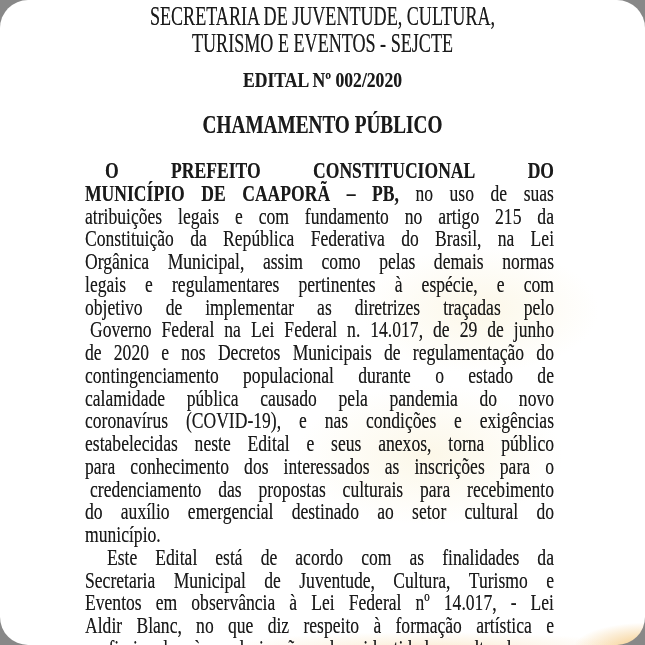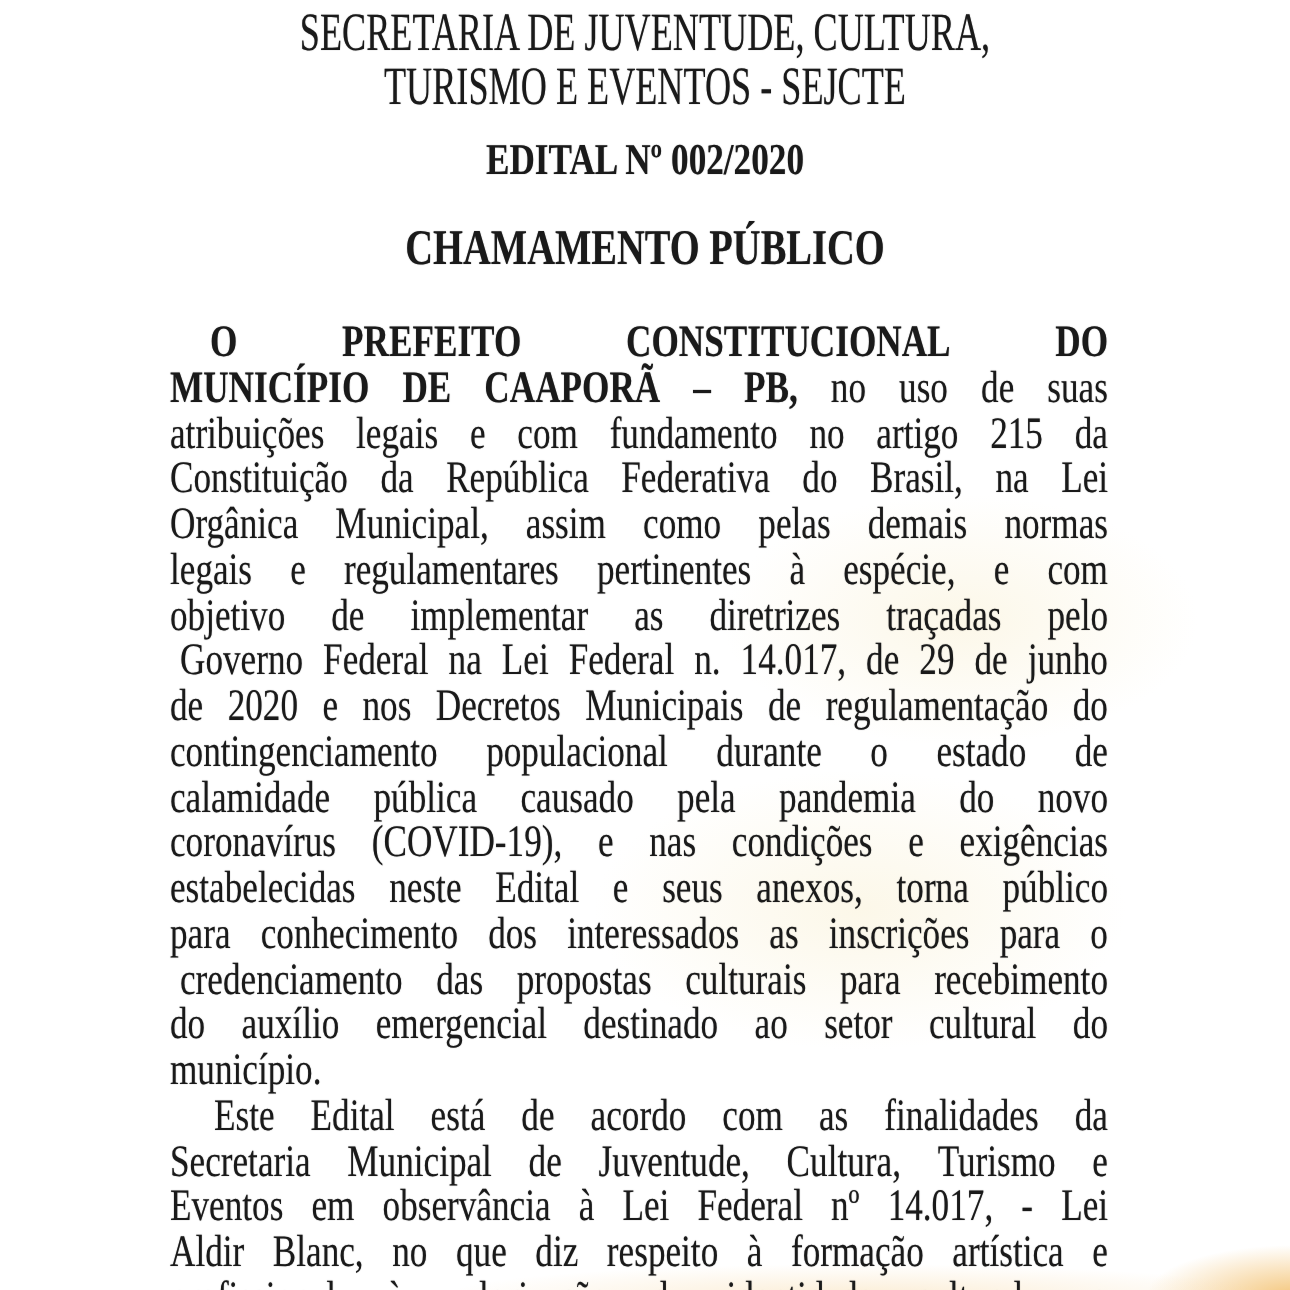--- a/index.html
+++ b/index.html
@@ -10,20 +10,21 @@
     overflow:hidden;
     background:
       radial-gradient(170px 90px at 480px 310px, var(--tint-soft), rgba(255,255,255,0) 70%),
       radial-gradient(190px 100px at 430px 455px, var(--tint-soft), rgba(255,255,255,0) 70%),
       radial-gradient(260px 20px at 430px 648px, var(--tint-mid), rgba(255,255,255,0) 80%),
       radial-gradient(100px 34px at 648px 648px, var(--tint-strong), rgba(255,255,255,0) 75%),
       var(--paper, #ffffff);
     color: var(--ink, #1a1a1a);
     font-family: "Liberation Serif", "DejaVu Serif", serif;
     text-shadow: 0 0 0.6px rgba(26,26,26,0.5);
+    border-radius: 28px;
   }
   .hdr {
     position:absolute; top:3px; left:0; width:645px;
     text-align:center;
     font-size:27px; line-height:27px;
     transform:scaleX(0.67); transform-origin:322.5px 0;
   }
   .edital {
     position:absolute; top:66px; left:0; width:645px;
     text-align:center; font-weight:bold;

